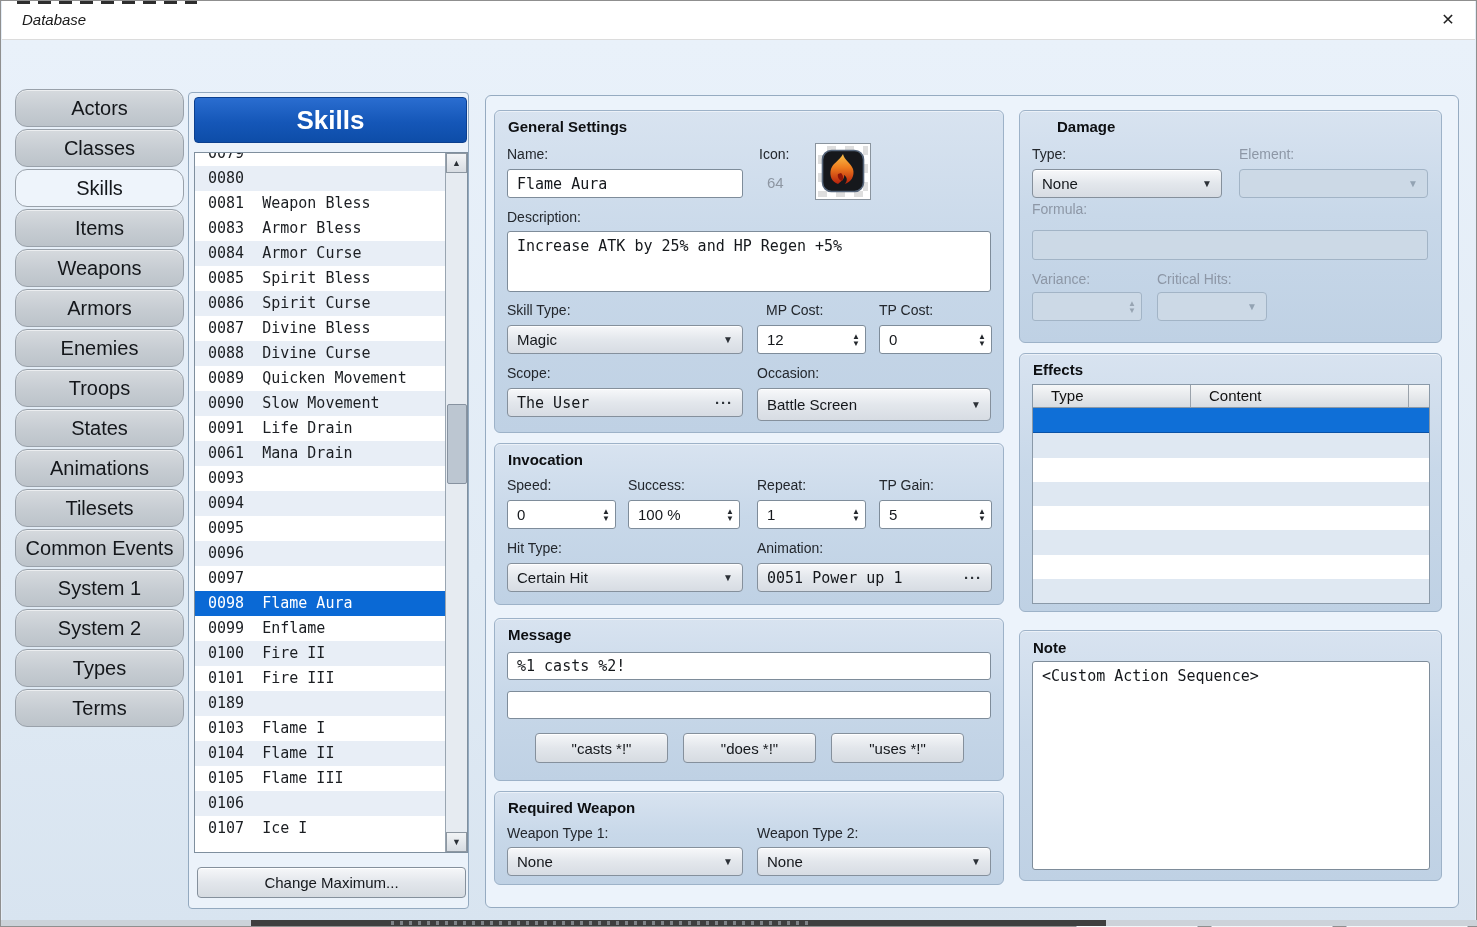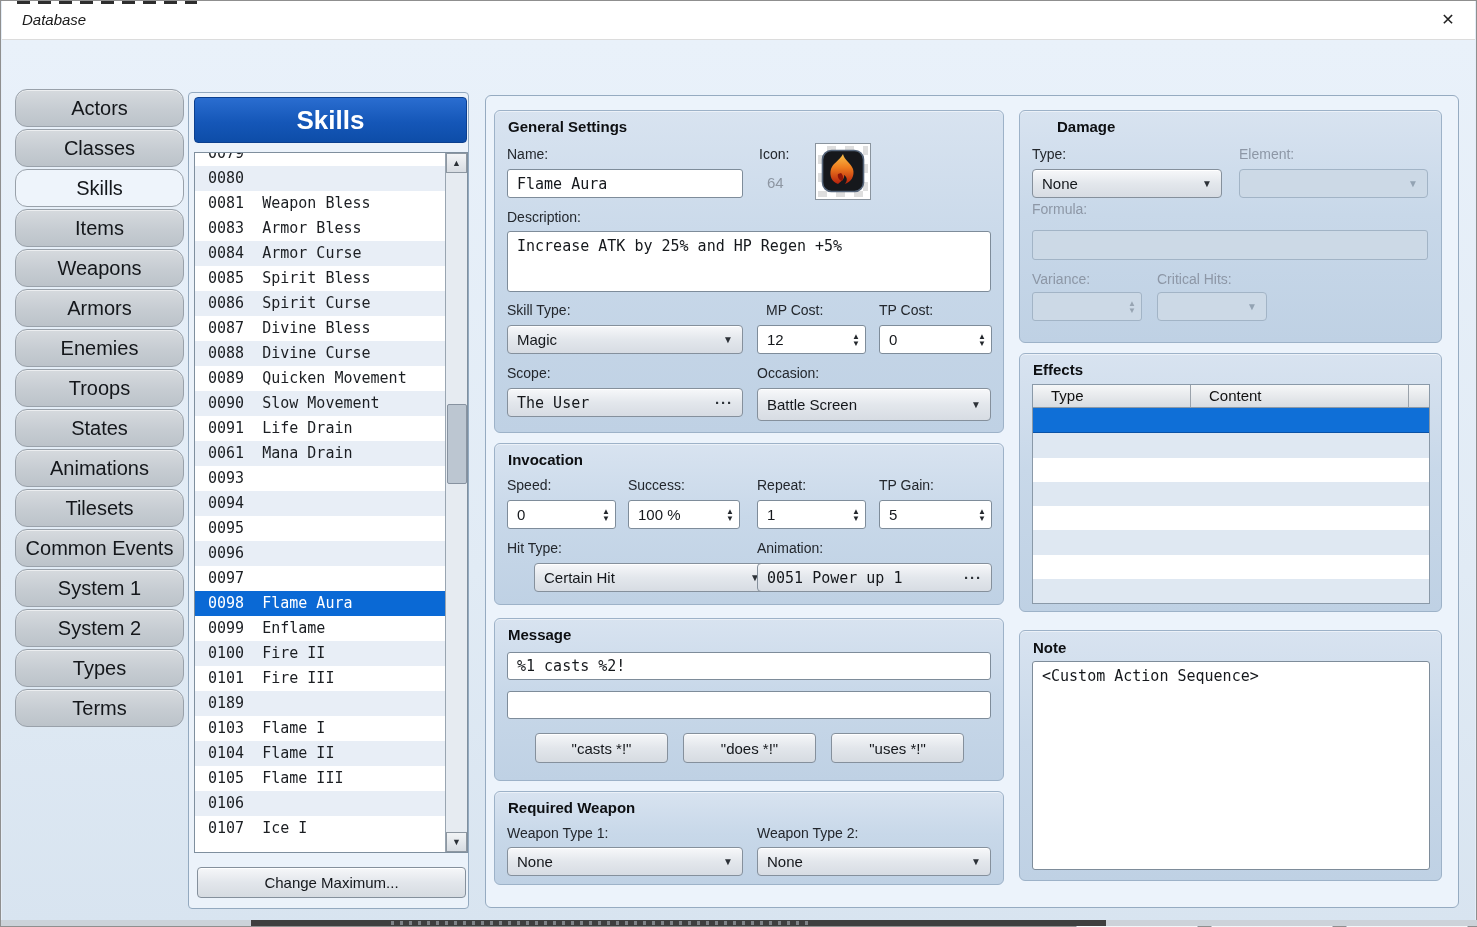--- a/index.html
+++ b/index.html
@@ -284,21 +284,21 @@
     </div>
     <div class="lbl" style="left:877px;top:437px;">TP Gain:</div>
     <div class="spin" style="left:877px;top:460px;width:113px;height:29px;">
       <span>5</span>
       <span class="spins">
           <i>▲</i>
           <i>▼</i>
         </span>
     </div>
     <div class="lbl" style="left:505px;top:500px;">Hit Type:</div>
-    <div class="dd" style="left:532px;top:523px;width:236px;height:29px;gap:24px;">
+    <div class="dd" style="left:505px;top:523px;width:236px;height:29px;gap:24px;">
       <span>Certain Hit</span>
         <i class="dda">▼</i>
     </div>
     <div class="lbl" style="left:755px;top:500px;">Animation:</div>
     <div class="dd" style="left:755px;top:523px;width:235px;height:29px;">
       <span class="mono">0051 Power up 1</span>
         <i class="ell">···</i>
     </div>
 
     <div class="group" style="left:492px;top:578px;width:510px;height:163px;"></div>

